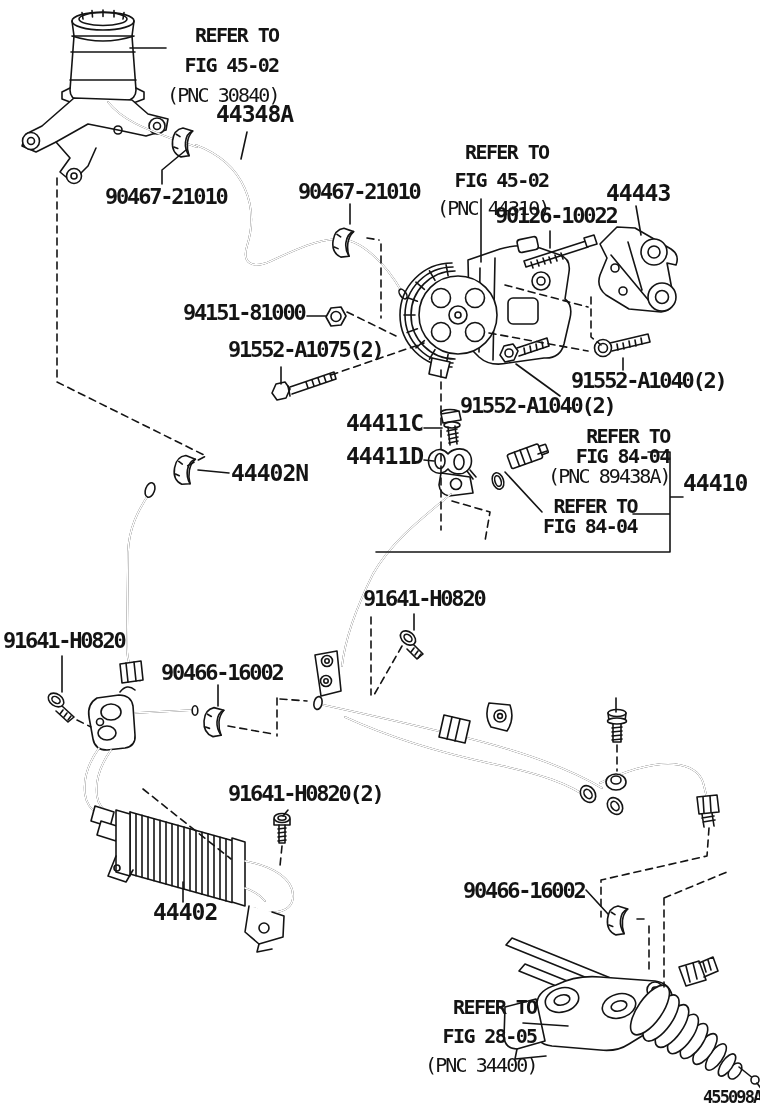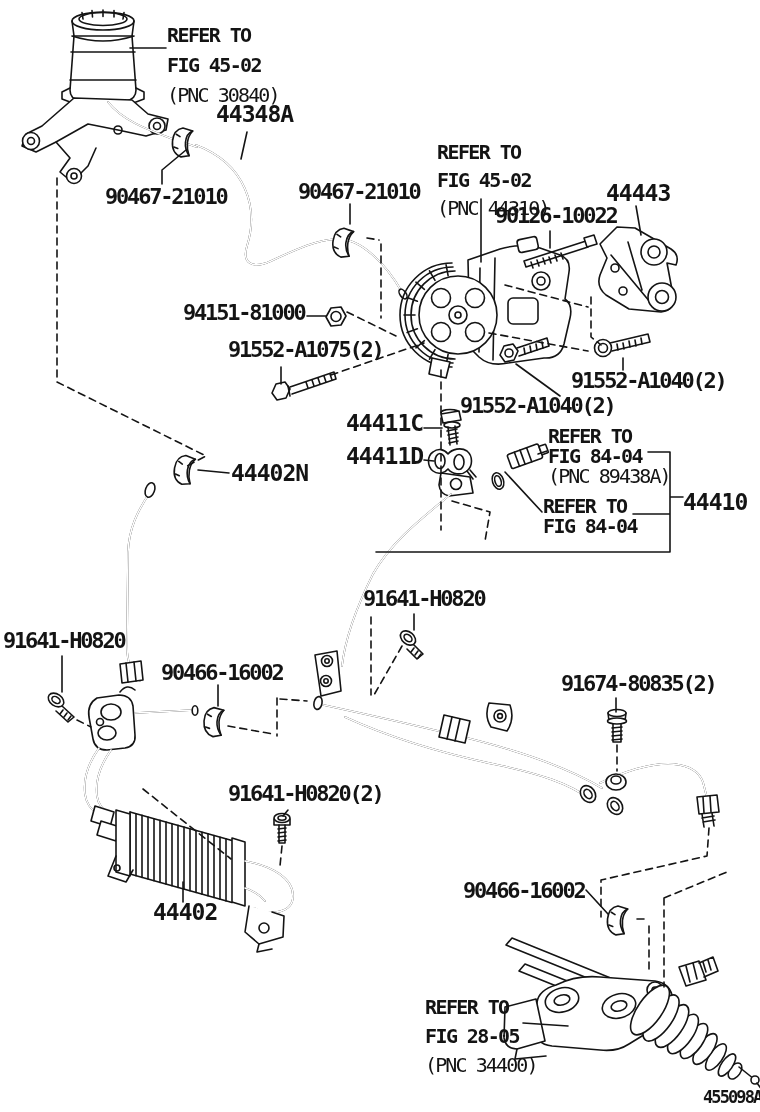--- a/index.html
+++ b/index.html
@@ -7,21 +7,21 @@
          font-family:"DejaVu Sans Mono","Liberation Mono",monospace;color:#141414;}
   svg{position:absolute;left:0;top:0;}
   svg *{fill:none;stroke:#141414;stroke-width:1.6;stroke-linecap:round;stroke-linejoin:round;}
   svg .f{fill:#fff;}
   svg .d{stroke-dasharray:7 5;stroke-width:1.5;}
   svg .thin{stroke-width:1.3;}
   svg .hi{stroke:#fff;}
   .lbl{position:absolute;font-size:22px;font-weight:bold;letter-spacing:-2.2px;line-height:1;white-space:nowrap;}
   .lbl-lg{position:absolute;font-size:23px;font-weight:bold;letter-spacing:-1px;line-height:1;white-space:nowrap;}
   .lbl-sm{position:absolute;font-size:17px;font-weight:bold;letter-spacing:-1.9px;line-height:1;white-space:nowrap;margin-left:12px;}
-  .refer{position:absolute;font-size:20px;font-weight:bold;letter-spacing:-1.6px;white-space:nowrap;}
+  .refer{position:absolute;font-size:20px;font-weight:bold;letter-spacing:-1.6px;white-space:nowrap;text-align:right;}
   .refer .pnc{font-weight:normal;letter-spacing:-1.9px;}
 </style>
 </head>
 <body>
 
 <div class="stage">
 
 <svg width="760" height="1112" viewBox="0 0 760 1112">
 
   <g>
@@ -361,31 +361,30 @@
 <div class="lbl-lg" style="left:346px;top:412px">44411C</div>
 <div class="lbl-lg" style="left:346px;top:445px">44411D</div>
 <div class="lbl-lg" style="left:231px;top:462px">44402N</div>
 
 <div class="refer" style="left:548px;top:426px;line-height:20px">
   <div>REFER TO</div>
   <div>FIG 84-04</div>
   <div class="pnc">(PNC 89438A)</div>
 </div>
 
-<div class="lbl-lg" style="left:683px;top:491px">44410</div>
+<div class="lbl-lg" style="left:683px;top:472px">44410</div>
 
 <div class="refer" style="left:543px;top:496px;line-height:20px">
   <div>REFER TO</div>
   <div>FIG 84-04</div>
 </div>
 
 <div class="lbl" style="left:363px;top:588px">91641-H0820</div>
 <div class="lbl" style="left:3px;top:630px">91641-H0820</div>
 <div class="lbl" style="left:161px;top:662px">90466-16002</div>
-<div class="lbl" style="left:561px;top:673px">91674-80835(2)</div>
 <div class="lbl" style="left:228px;top:783px">91641-H0820(2)</div>
 <div class="lbl-lg" style="left:153px;top:901px">44402</div>
 <div class="lbl" style="left:463px;top:880px">90466-16002</div>
 
 <div class="refer" style="left:425px;top:993px;line-height:29px">
   <div>REFER TO</div>
   <div>FIG 28-05</div>
   <div class="pnc">(PNC 34400)</div>
 </div>
 

